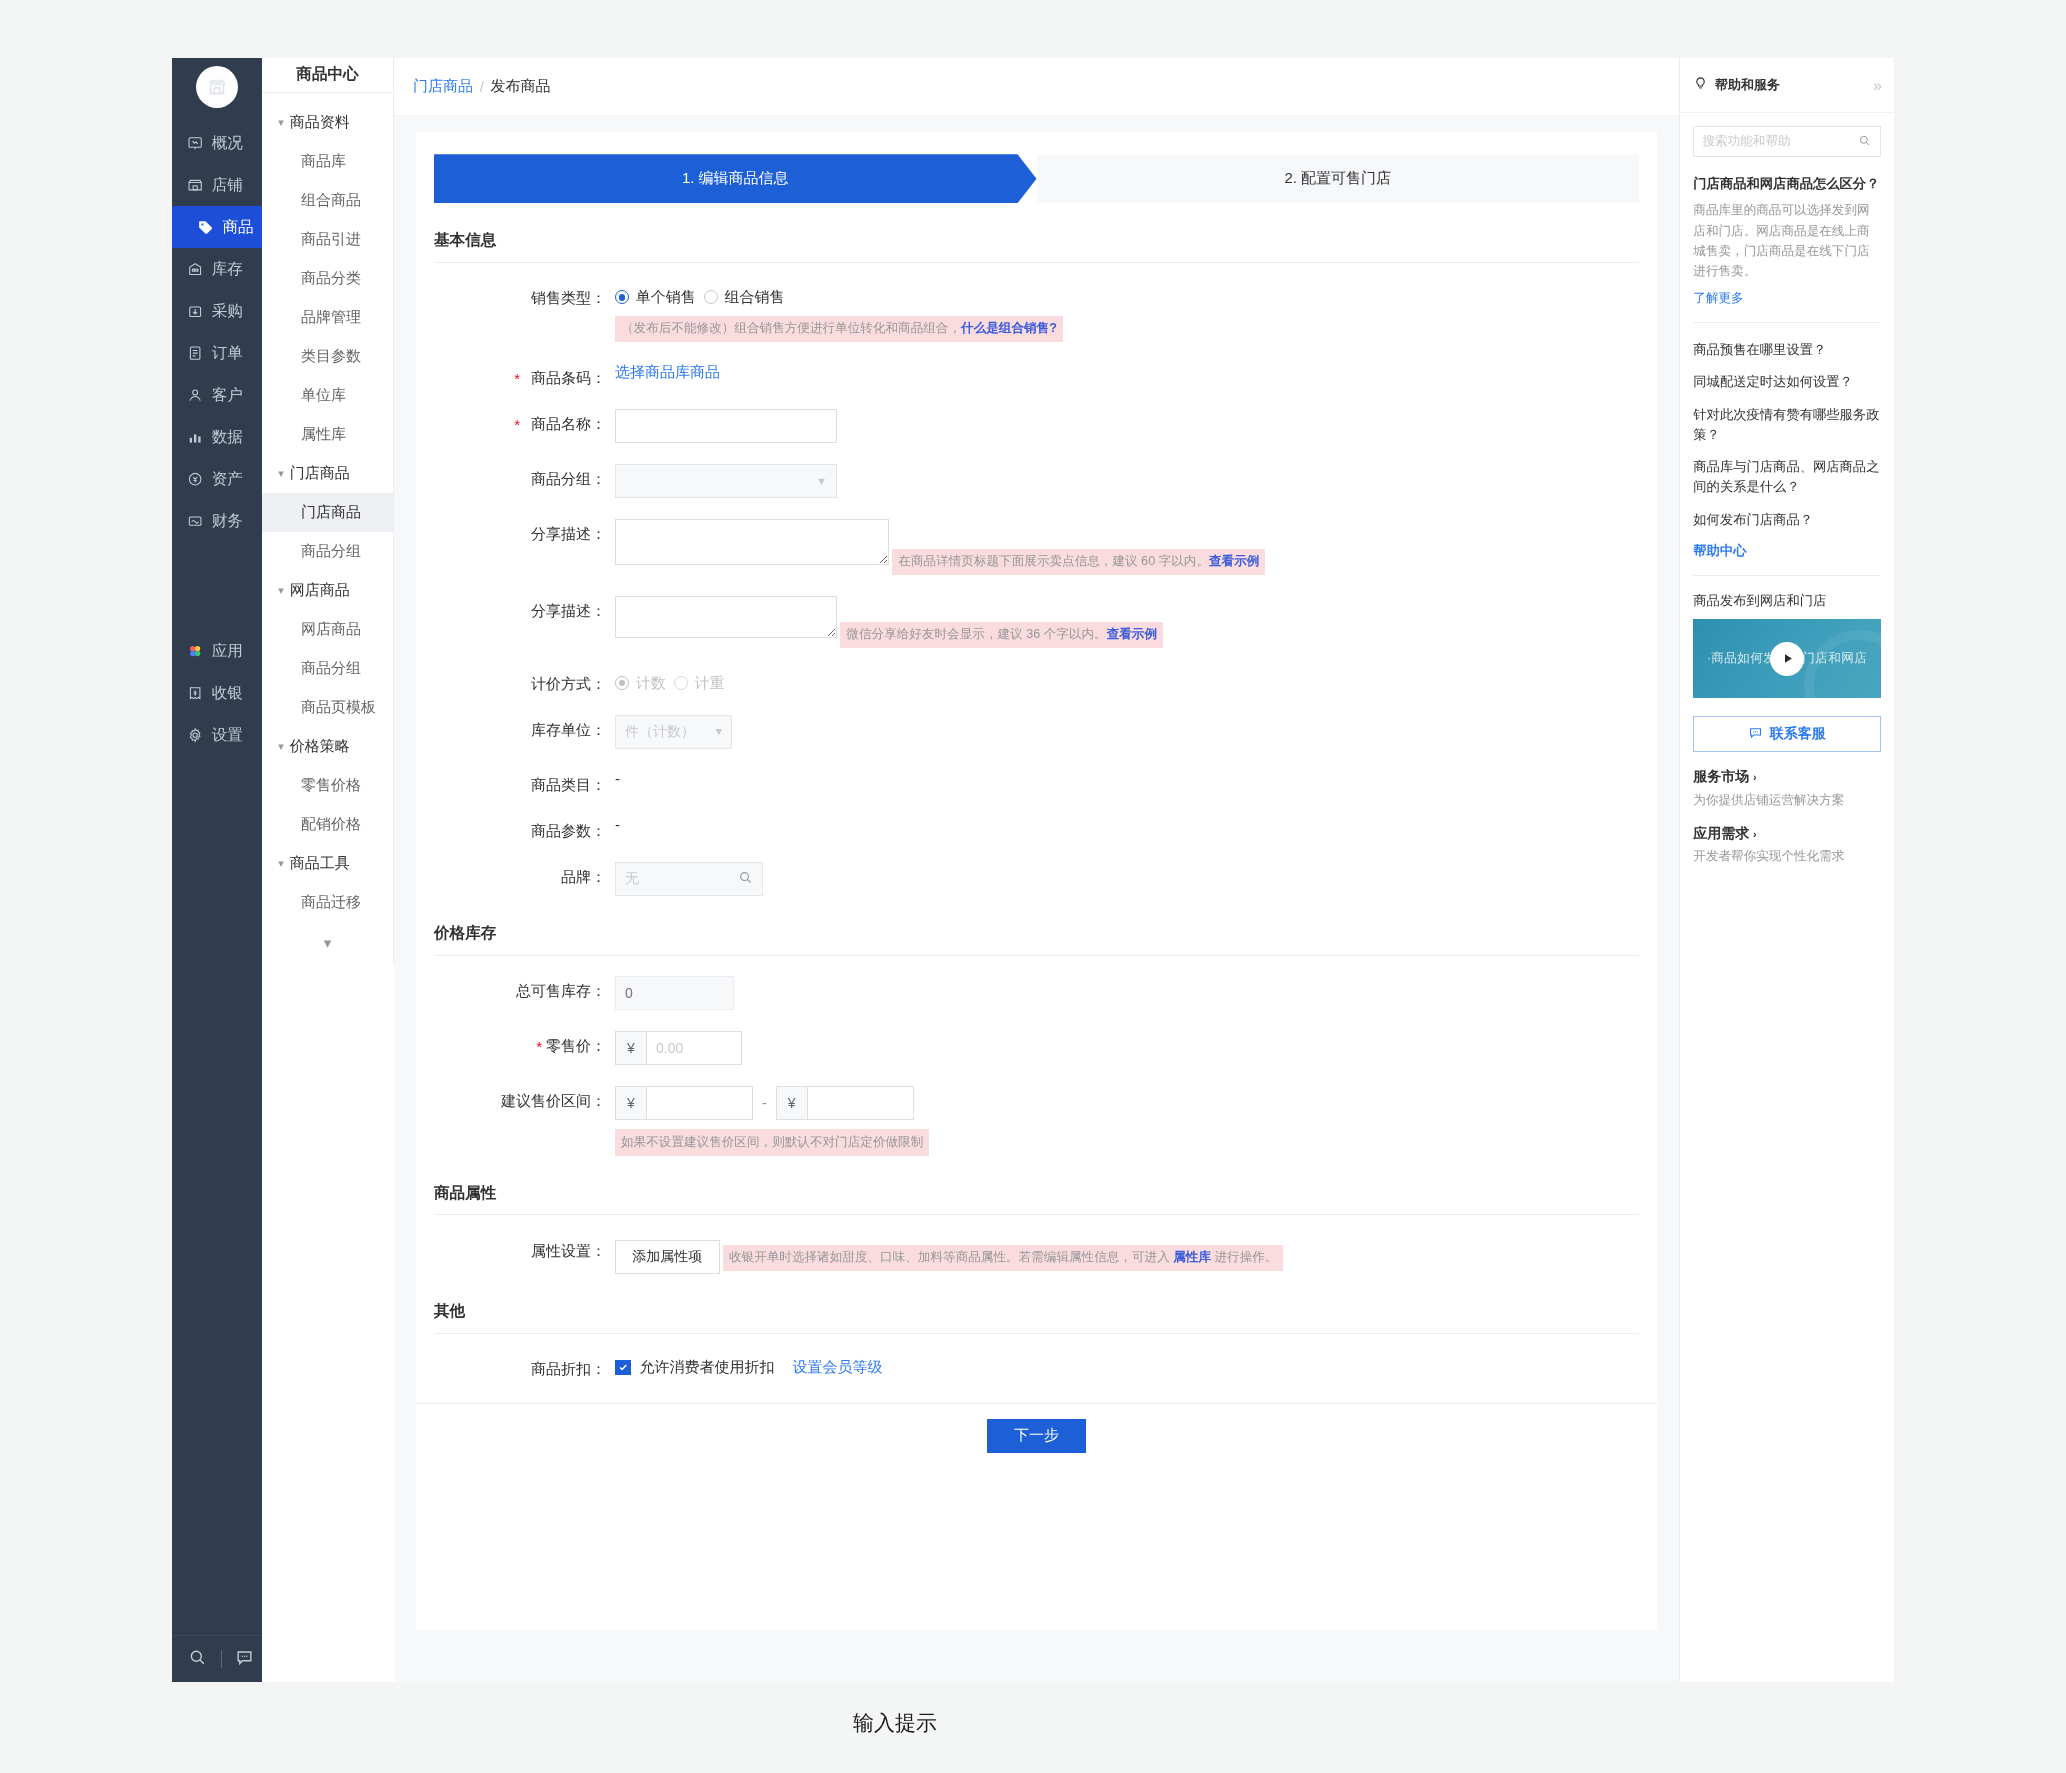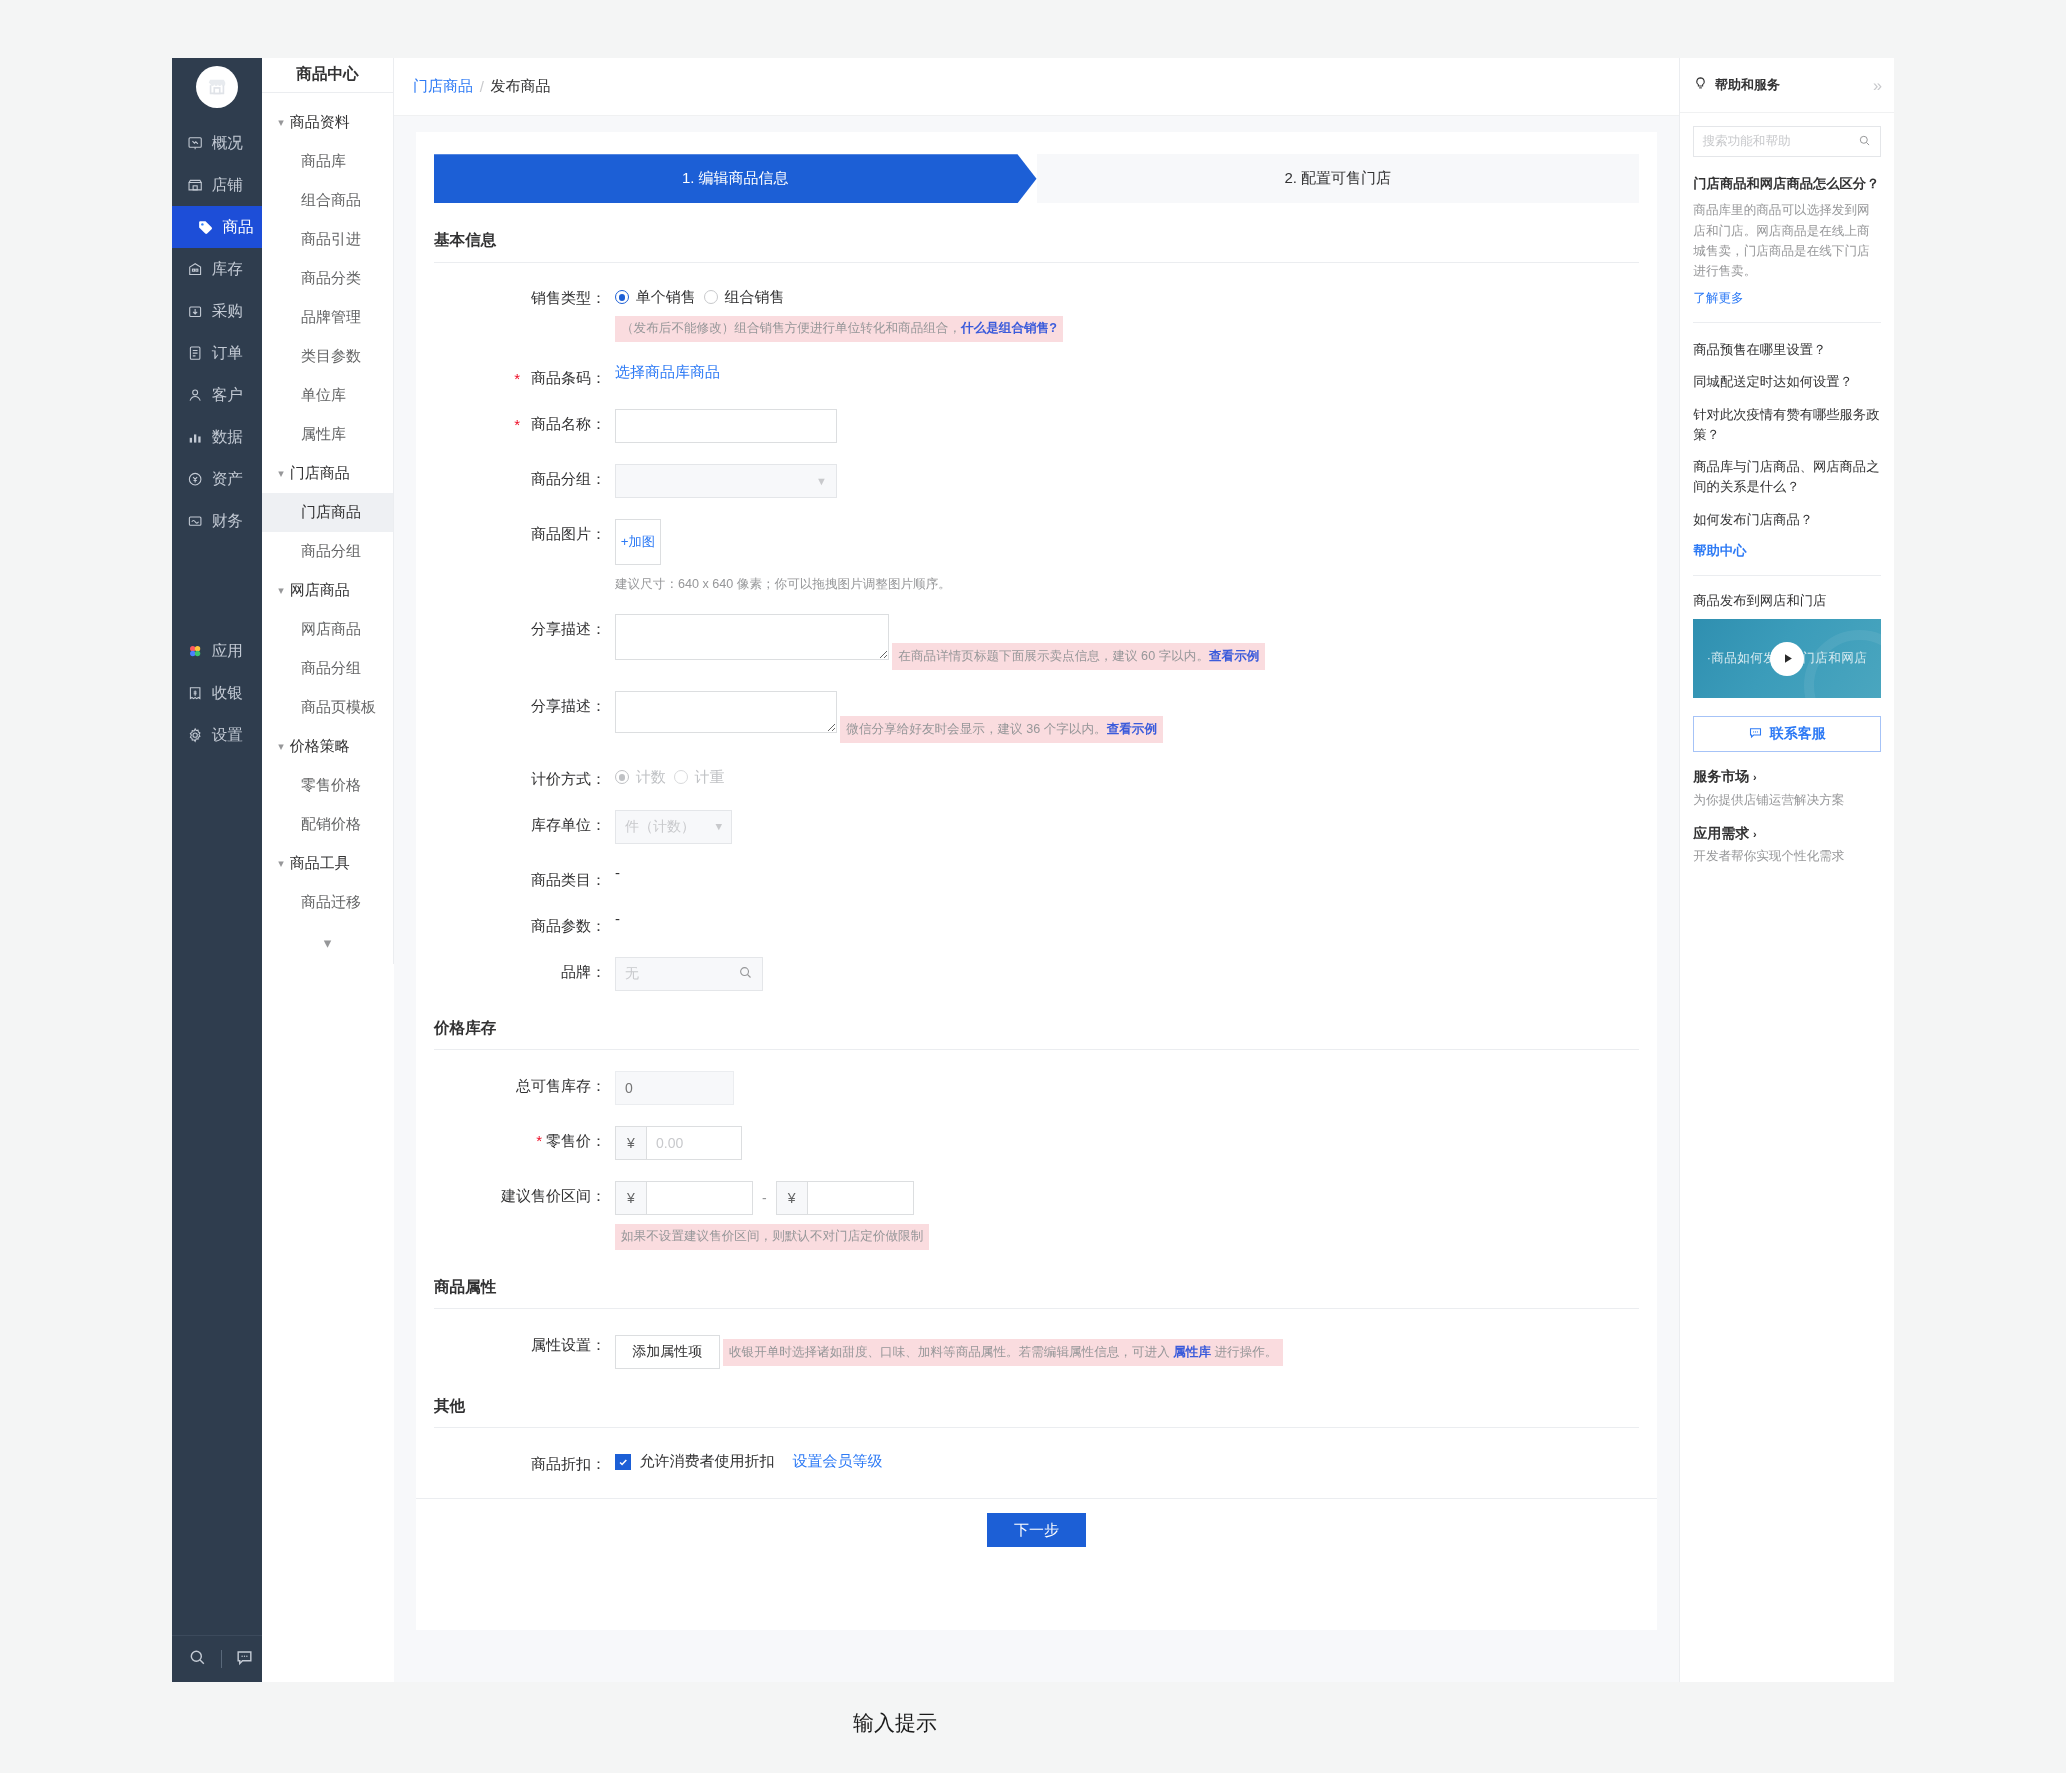--- a/index.html
+++ b/index.html
@@ -562,27 +562,20 @@
         <div class="row">
           <div class="lbl">商品分组：</div>
           <div class="fld">
             <div class="selectbox">
               <span></span>
               <span class="caret">▼</span>
             </div>
           </div>
         </div>
 
-        <div class="row">
-          <div class="lbl">商品图片：</div>
-          <div class="fld">
-            <div class="addimg">+加图</div>
-            <span class="plainhint">建议尺寸：640 x 640 像素；你可以拖拽图片调整图片顺序。</span>
-          </div>
-        </div>
 
         <div class="row">
           <div class="lbl">分享描述：</div>
           <div class="fld">
             <textarea class="textarea" style=""></textarea>
             <div class="hint">
               <span>在商品详情页标题下面展示卖点信息，建议 60 字以内。</span><a>查看示例</a>
             </div>
           </div>
         </div>

